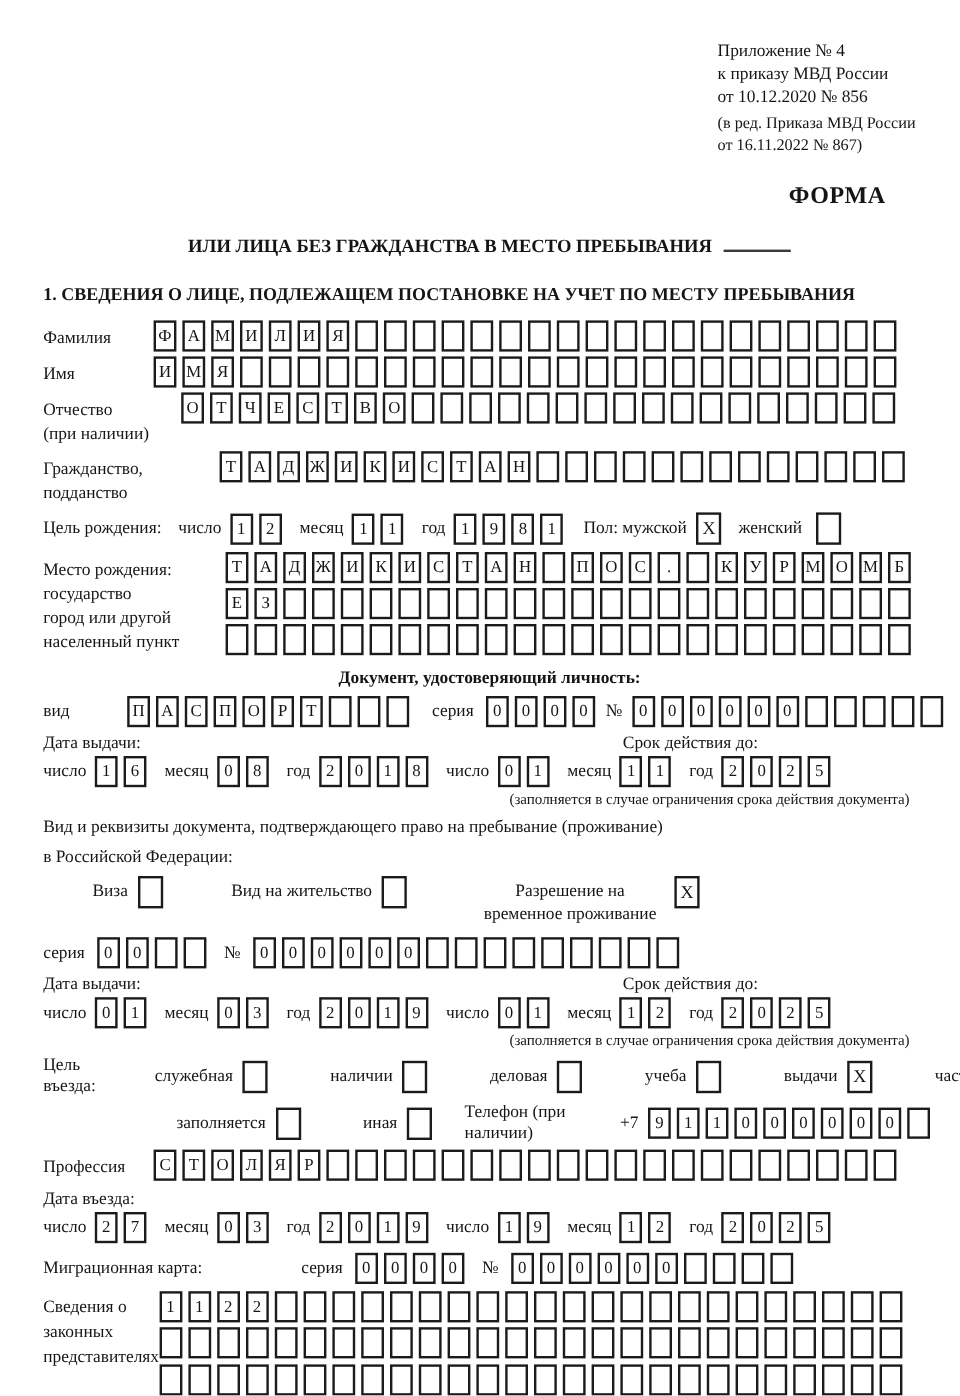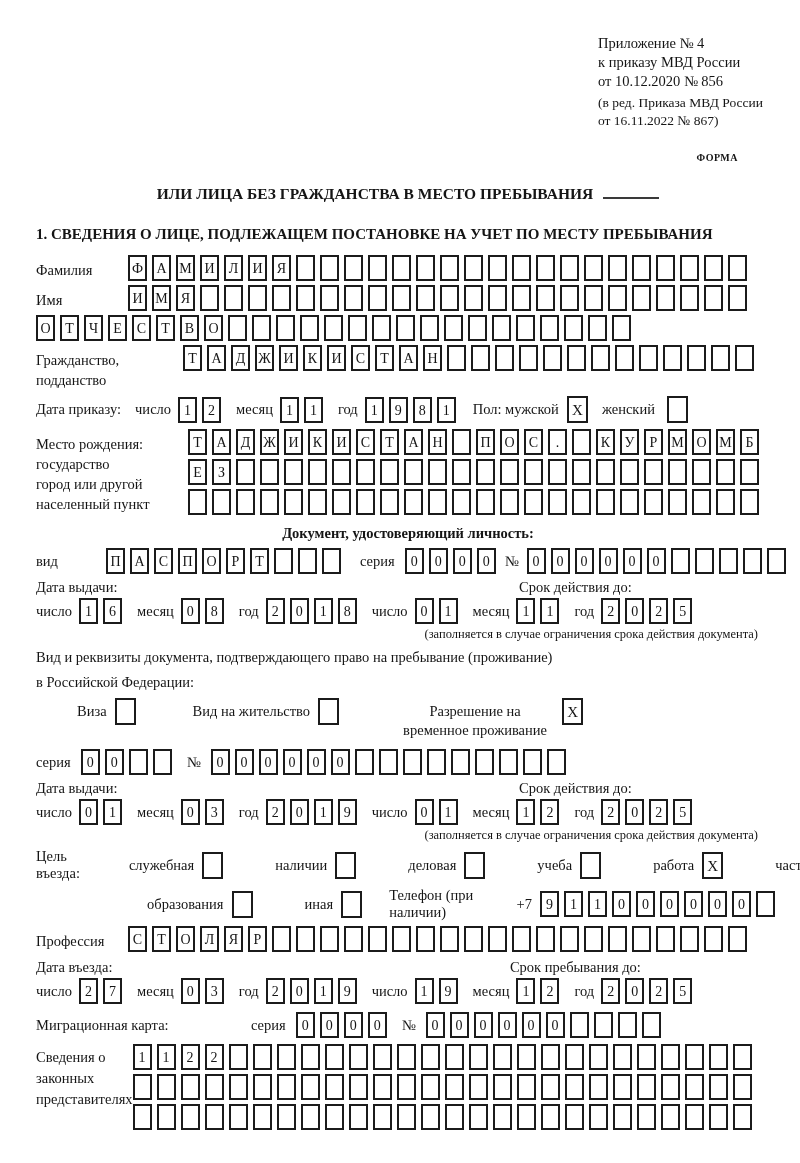--- a/index.html
+++ b/index.html
@@ -8,21 +8,21 @@
     width: 800px; height: 1163px; overflow: hidden;
     color: #151515;
     font-family: "Liberation Serif", "DejaVu Serif", serif;
     font-size: 14.5px;
   }
   .page { padding: 34px 20px 0 36px; }
 
   
   .appendix { margin-left: 562px; line-height: 19px; }
   .appendix .rev { margin-top: 3px; font-size: 13.5px; line-height: 18px; }
-  .forma { margin-top: 22px; padding-right: 42px; text-align: right; font-weight: bold; font-size: 10px; letter-spacing: .5px; }
+  .forma { margin-top: 22px; padding-right: 42px; text-align: right; font-weight: bold; font-size: 20px; letter-spacing: .5px; }
 
   
   .title { margin-top: 18px; text-align: center; font-weight: bold; font-size: 15.5px; line-height: 25px; }
   .blank-line { display:inline-block; width:56px; height:3px; border-bottom:2px solid #3a3a3a; margin-left:10px; }
   .sec-head { margin-top: 20px; margin-bottom: 12px; font-weight: bold; font-size: 15px; }
 
   
   .cell {
     display:inline-block; flex:0 0 auto; width:19px; height:26px;
     border:2px solid #1b1b1b; margin-right:5px;
@@ -169,20 +169,24 @@
         <span class="cell"></span>
         <span class="cell"></span>
         <span class="cell"></span>
         <span class="cell"></span>
         <span class="cell"></span>
         <span class="cell"></span>
       </div>
   </div>
 
   <div class="frow">
+    <div class="flabel w115">
+      <div>Отчество</div>
+      <div>(при наличии)</div>
+    </div>
     <div class="cells">
         <span class="cell">О</span>
         <span class="cell">Т</span>
         <span class="cell">Ч</span>
         <span class="cell">Е</span>
         <span class="cell">С</span>
         <span class="cell">Т</span>
         <span class="cell">В</span>
         <span class="cell">О</span>
         <span class="cell"></span>
@@ -232,21 +236,21 @@
         <span class="cell"></span>
         <span class="cell"></span>
         <span class="cell"></span>
         <span class="cell"></span>
         <span class="cell"></span>
         <span class="cell"></span>
       </div>
   </div>
 
   <div class="frow" style="align-items:center; margin:6px 0;">
-    <span class="lbl" style="margin-right:14px;">Дата приказу:</span>
+    <span class="lbl" style="margin-right:14px;">Цель рождения:</span>
     <span class="dg">
       <span class="t">число</span>
       <span class="cells">
           <span class="cell">1</span>
           <span class="cell">2</span>
         </span>
       <span class="t">месяц</span>
       <span class="cells">
           <span class="cell">1</span>
           <span class="cell">1</span>
@@ -552,38 +556,38 @@
         </span>
         <span class="cg-item">
           <span class="cg-label">деловая</span>
           <span class="cb"></span>
         </span>
         <span class="cg-item">
           <span class="cg-label">учеба</span>
           <span class="cb"></span>
         </span>
         <span class="cg-item">
-          <span class="cg-label">работа</span>
+          <span class="cg-label">выдачи</span>
           <span class="cb">X</span>
         </span>
         <span class="cg-item">
           <span class="cg-label">частная</span>
           <span class="cb"></span>
         </span>
         <span class="cg-item">
           <span class="cg-label">транзит</span>
           <span class="cb"></span>
         </span>
       </span>
   </div>
 
   <div class="inline-row purpose2">
     <span class="cg">
         <span class="cg-item">
-          <span class="cg-label">образования</span>
+          <span class="cg-label">заполняется</span>
           <span class="cb"></span>
         </span>
         <span class="cg-item">
           <span class="cg-label">иная</span>
           <span class="cb"></span>
         </span>
       </span>
     <span class="phone-wrap">
       <span>Телефон (при наличии)</span>
       <span class="pfx">+7</span>
@@ -630,21 +634,20 @@
         <span class="cell"></span>
         <span class="cell"></span>
         <span class="cell"></span>
         <span class="cell"></span>
       </div>
   </div>
 
   <div class="dates" style="margin-top:6px;">
     <div class="dates-heads">
       <div class="h1">Дата въезда:</div>
-      <div class="h2">Срок пребывания до:</div>
     </div>
     <div class="dates-vals">
       <div class="g1 dg">
         <span class="t">число</span>
         <span class="cells">
             <span class="cell">2</span>
             <span class="cell">7</span>
           </span>
         <span class="t">месяц</span>
         <span class="cells">

